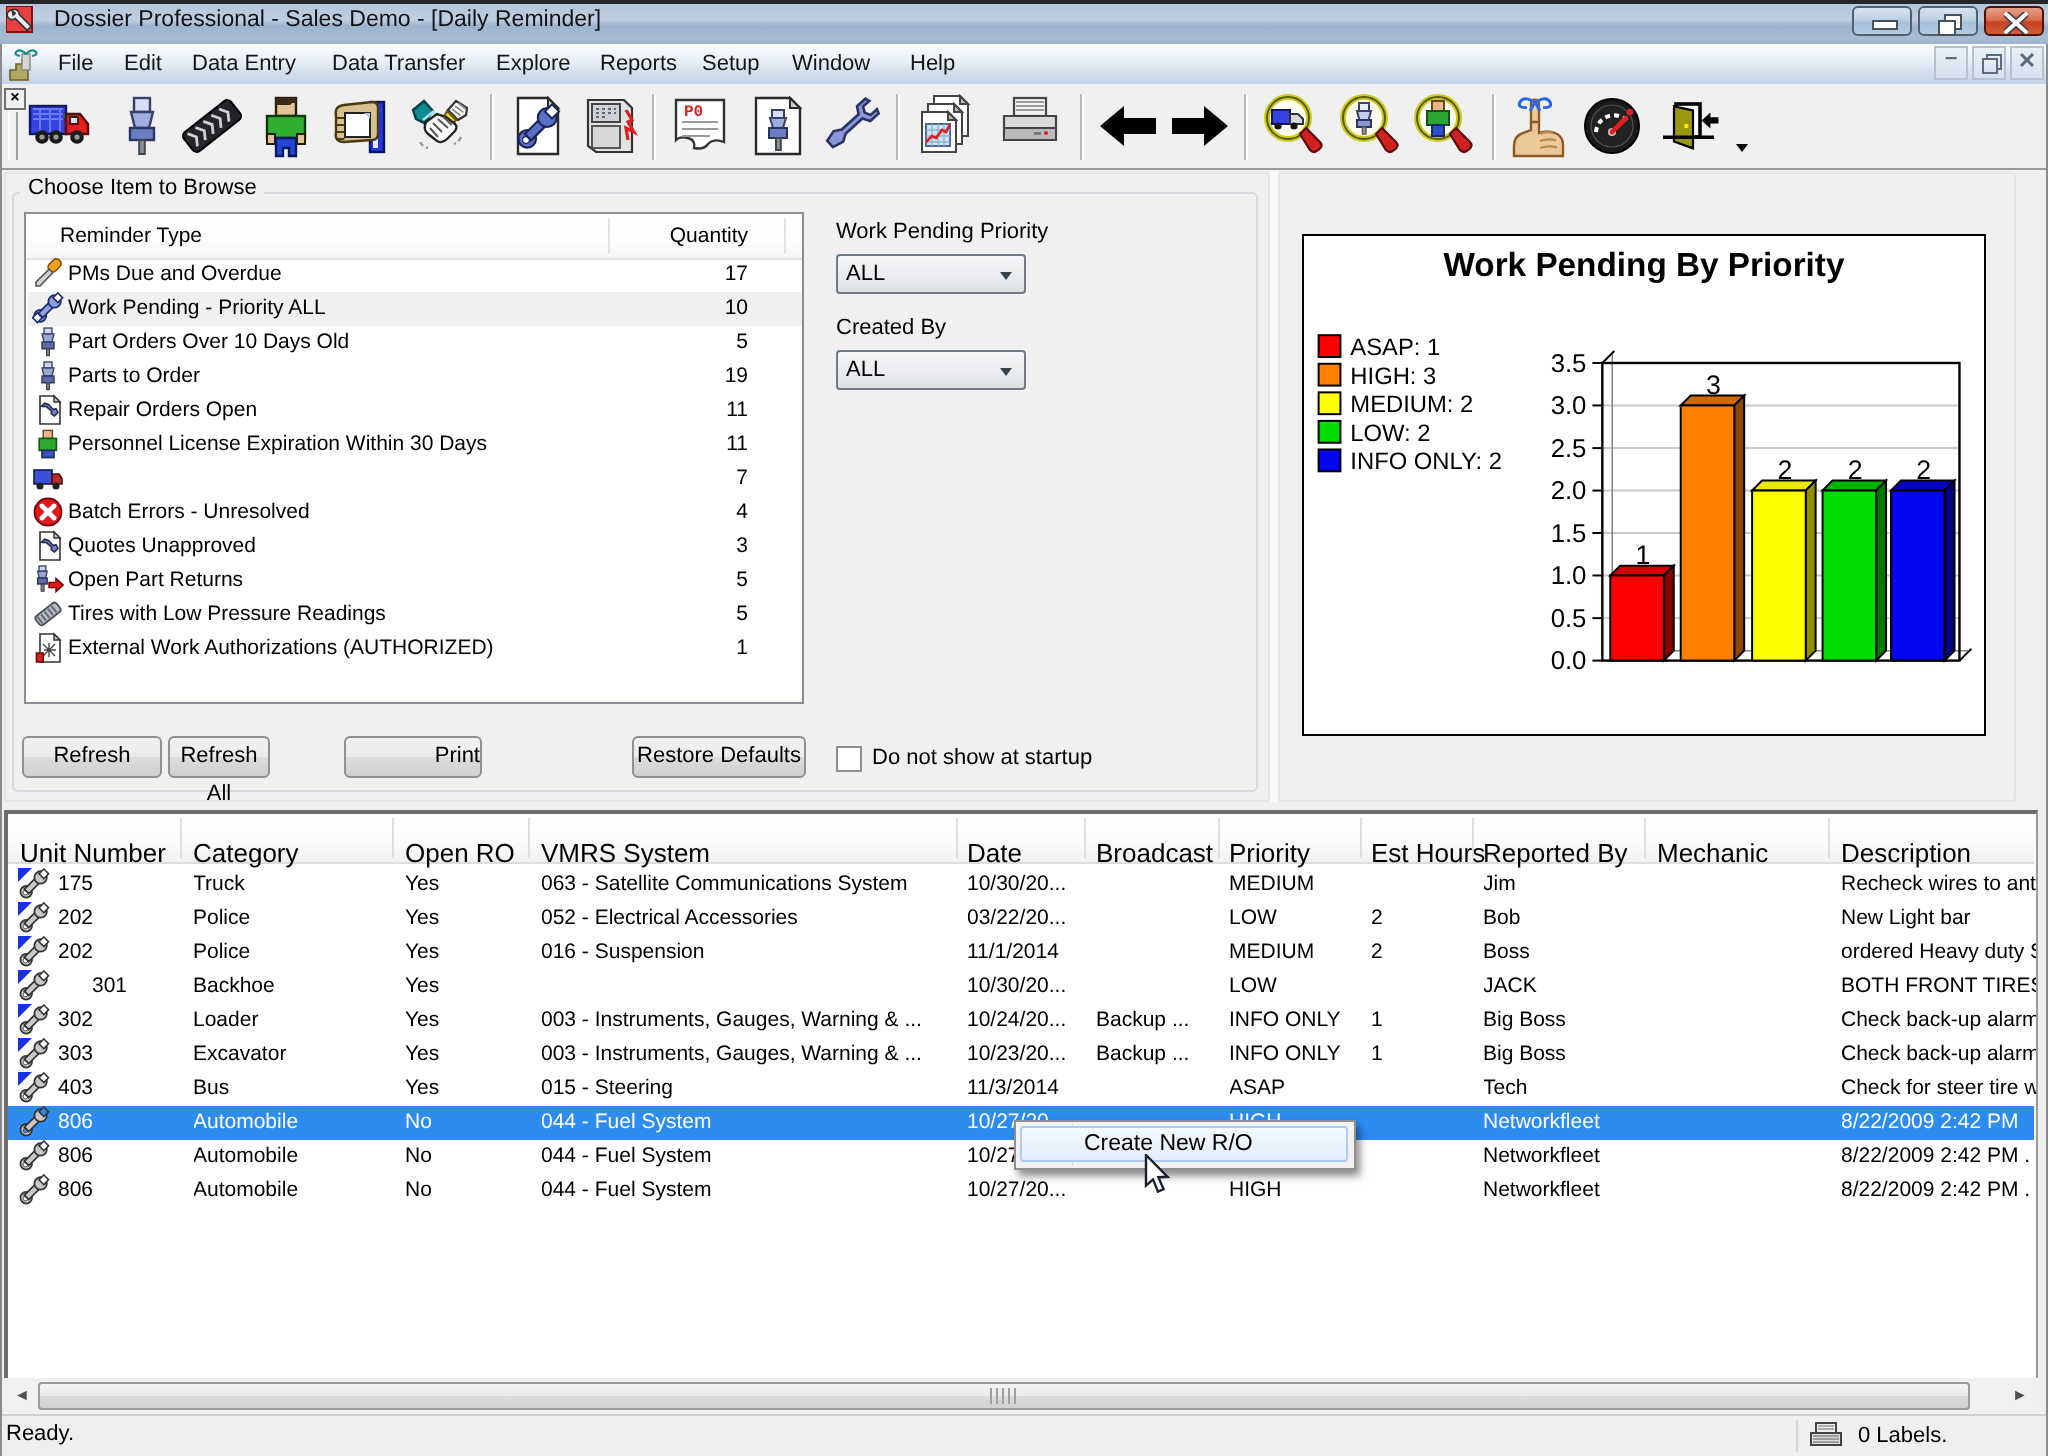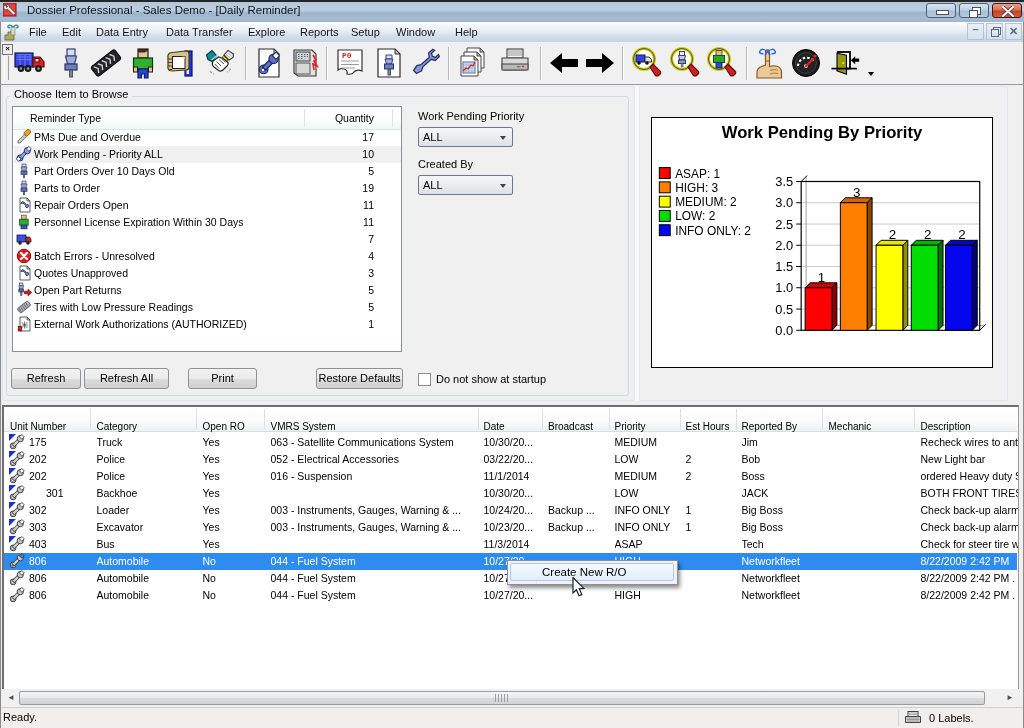--- a/index.html
+++ b/index.html
@@ -19,21 +19,21 @@
 .lrow .q{position:absolute;right:18px;top:0;text-align:right;}
 .licon{position:absolute;left:2px;top:0px;width:16px;height:16px;}
 .btn{position:absolute;top:367.5px;height:21px;box-sizing:border-box;border:1px solid #8e9294;
   border-radius:3px;background:linear-gradient(#f2f2f2,#ebebeb 50%,#dddddd 50%,#cfcfcf);
   font-size:11px;text-align:center;line-height:19px;color:#000;}
 .combo{position:absolute;left:418px;width:95px;height:20px;box-sizing:border-box;
   border:1px solid #707a85;border-radius:2px;background:linear-gradient(#f4f5f6,#e9ebee 60%,#dcdfe3);
   font-size:11px;line-height:18px;padding-left:4px;}
 .combo .arr{position:absolute;right:6px;top:8px;width:0;height:0;
   border-left:3.5px solid transparent;border-right:3.5px solid transparent;border-top:4px solid #38434f;}
-.hcell{position:absolute;top:8px;height:100%;line-height:24px;font-size:10px;color:#000;}
+.hcell{position:absolute;top:8px;height:100%;line-height:24px;font-size:13px;color:#000;}
 .hdiv{position:absolute;top:2px;width:1px;height:20px;background:#dcdfe1;}
 .grow{position:absolute;left:0;width:1013px;height:17px;line-height:17px;font-size:10.5px;background:#fff;}
 .gc{position:absolute;top:0;white-space:nowrap;overflow:hidden;}
 </style>
 </head>
 <body>
 
 <div class="ab" style="left:0;top:0;width:1024px;height:22px;
   background:linear-gradient(#b3c6da 0%,#bfcfe2 40%,#9cb4ce 55%,#a8bdd3 85%,#9db3cc 100%);
   border-top:2px solid #242628;box-sizing:border-box;"></div>
@@ -381,22 +381,22 @@
       </div>
   </div>
 </div>
 
 <div class="ab" style="left:418px;top:110px;font-size:11px;">Work Pending Priority</div>
 <div class="combo" style="top:127px;">ALL<span class="arr"></span></div>
 <div class="ab" style="left:418px;top:158px;font-size:11px;">Created By</div>
 <div class="combo" style="top:175px;">ALL<span class="arr"></span></div>
 
 <div class="btn" style="left:11px;width:70px;">Refresh</div>
-<div class="btn" style="left:84px;width:85px;">Refresh All</div>
-<div class="btn" style="left:188px;width:69px;">Print</div>
+<div class="btn" style="left:84px;width:51px;">Refresh All</div>
+<div class="btn" style="left:172px;width:69px;text-align:right;">Print</div>
 <div class="btn" style="left:316px;width:87px;">Restore Defaults</div>
 <div class="ab" style="left:418px;top:373px;width:13px;height:13px;background:#fff;border:1px solid #8e8e8e;box-sizing:border-box;"></div>
 <div class="ab" style="left:436px;top:373px;font-size:11px;">Do not show at startup</div>
 
 <div class="ab" style="left:635px;top:86px;width:4px;height:315px;background:#fafafa;"></div>
 
 <div class="ab" style="left:639px;top:86px;width:369px;height:315px;background:#f0f0f0;
   border:1px solid #e2e6ea;border-radius:2px;box-sizing:border-box;"></div>
 <div class="ab" id="chartbox" style="left:651px;top:117px;width:342px;height:251px;"><svg width="342" height="251" viewBox="0 0 342 251" style="background:#fff;border:1px solid #000;box-sizing:border-box;">
       <text x="171" y="20" text-anchor="middle" font-size="16.8" font-weight="bold" font-family="Liberation Sans,sans-serif">Work Pending By Priority</text>
@@ -611,20 +611,21 @@
             <path d="M0 0 h7 l-7 7 z" fill="#1830e0"></path>
             <circle cx="4.1" cy="11.9" r="2.9" fill="#c8c8c8" stroke="#333" stroke-width="0.9"></circle>
             <circle cx="3.7" cy="12.3" r="1.15" fill="#fff" stroke="#555" stroke-width="0.5"></circle>
             <path d="M3.2 10.6 L9.6 4.2 L11.8 6.4 L5.4 12.8 z" fill="#c8c8c8" stroke="#333" stroke-width="0.9"></path>
             <circle cx="11.3" cy="4.7" r="3.1" fill="#c8c8c8" stroke="#333" stroke-width="0.9"></circle>
             <rect x="11.2" y="1.2" width="3.4" height="3.4" transform="rotate(45 12.9 2.9)" fill="#fff" stroke="#333" stroke-width="0.8"></rect>
           </svg></span>
         <span class="gc" style="left:25px;width:60px;">403</span>
         <span class="gc" style="left:92.5px;width:100px;">Bus</span>
         <span class="gc" style="left:198.5px;width:60px;">Yes</span>
+        <span class="gc" style="left:266.5px;width:206px;">015 - Steering</span>
         <span class="gc" style="left:479.5px;width:57px;">11/3/2014</span>
         <span class="gc" style="left:544px;width:59px;"></span>
         <span class="gc" style="left:610.5px;width:63px;">ASAP</span>
         <span class="gc" style="left:681.5px;width:48px;"></span>
         <span class="gc" style="left:737.5px;width:79px;">Tech</span>
         <span class="gc" style="left:916.5px;width:97px;">Check for steer tire w</span>
       </div>
     <div class="grow" style="top:146px;background:#2e8cf0;color:#fff;">
         <span class="gc" style="left:5px;top:0px;"><svg width="16" height="16" viewBox="0 0 16 16">
             <circle cx="4.1" cy="11.9" r="2.9" fill="#c8c8c8" stroke="#333" stroke-width="0.9"></circle>

